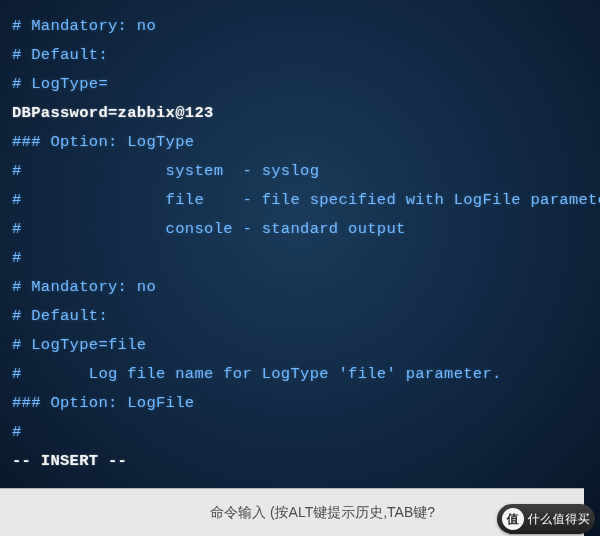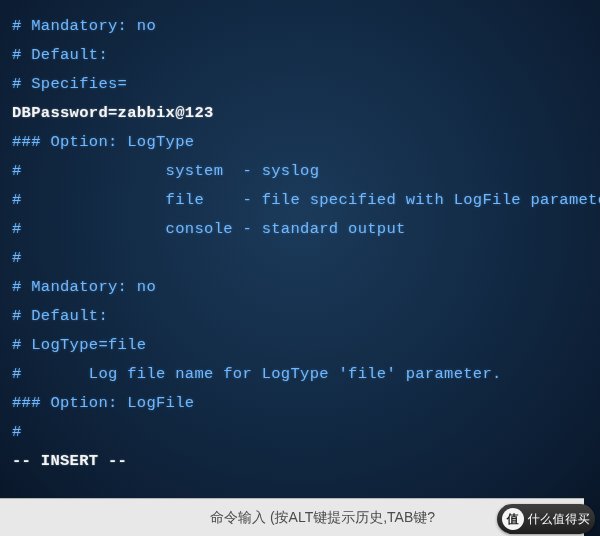--- a/index.html
+++ b/index.html
@@ -17,21 +17,21 @@
     white-space:pre;
     color:#6fb7ff;
     text-shadow:0 0 3px rgba(111,183,255,0.35);
     letter-spacing:0.3px;
   }
   .line.white{color:#f5f5f5;text-shadow:0 0 2px rgba(255,255,255,0.4);}
   .line.bold{font-weight:bold;}
   .cmdbar{
     position:absolute;
     left:0;right:16px;bottom:0;
-    height:38px;
+    height:48px;
     background:#e8e8e8;
     border-top:1px solid #b4b4b4;
     display:flex;
     align-items:center;
     padding-left:210px;
     font-size:14px;
     color:#4b4b4b;
     box-sizing:border-box;
     overflow:hidden;
   }
@@ -54,21 +54,21 @@
   .badge-text{color:#fff;font-size:12px;letter-spacing:0.5px;white-space:nowrap;}
   .arrow{position:absolute;pointer-events:none;}
 </style>
 </head>
 <body>
 
 <div class="terminal">
   <div id="code">
       <div class="line "># Mandatory: no</div>
       <div class="line "># Default:</div>
-      <div class="line "># Specifies=</div>
+      <div class="line "># LogType=</div>
       <div class="line white bold">DBPassword=zabbix@123</div>
       <div class="line ">### Option: LogType</div>
       <div class="line ">#               system  - syslog</div>
       <div class="line ">#               file    - file specified with LogFile parameter</div>
       <div class="line ">#               console - standard output</div>
       <div class="line ">#</div>
       <div class="line "># Mandatory: no</div>
       <div class="line "># Default:</div>
       <div class="line "># LogType=file</div>
       <div class="line "></div>

